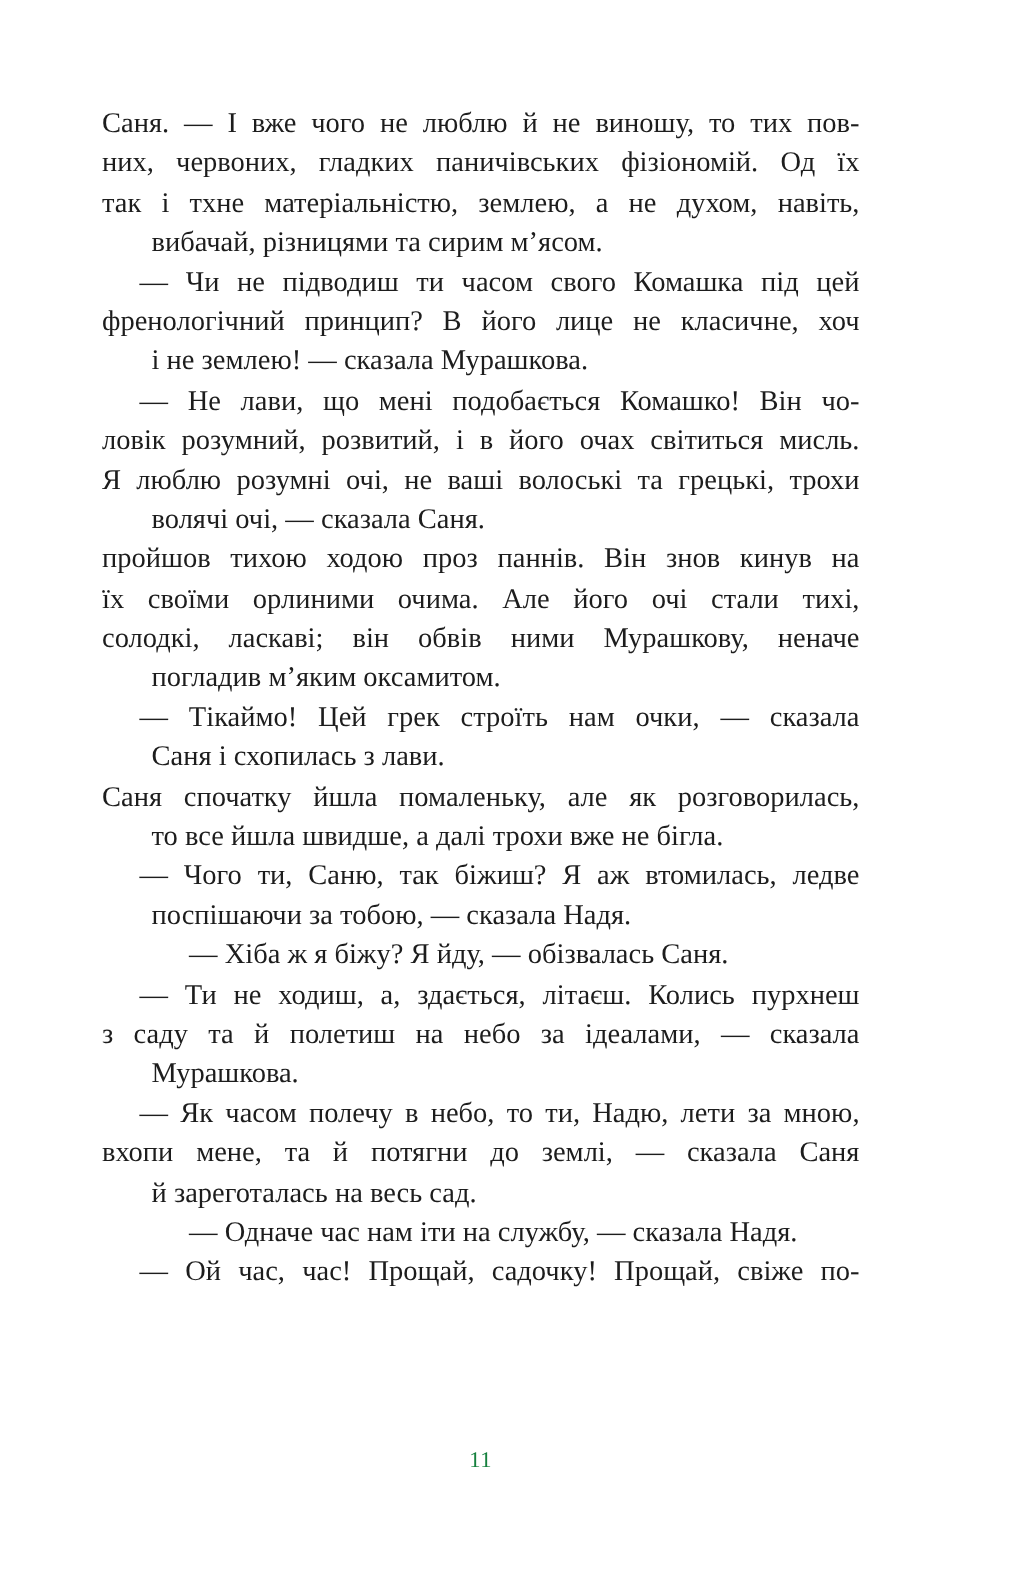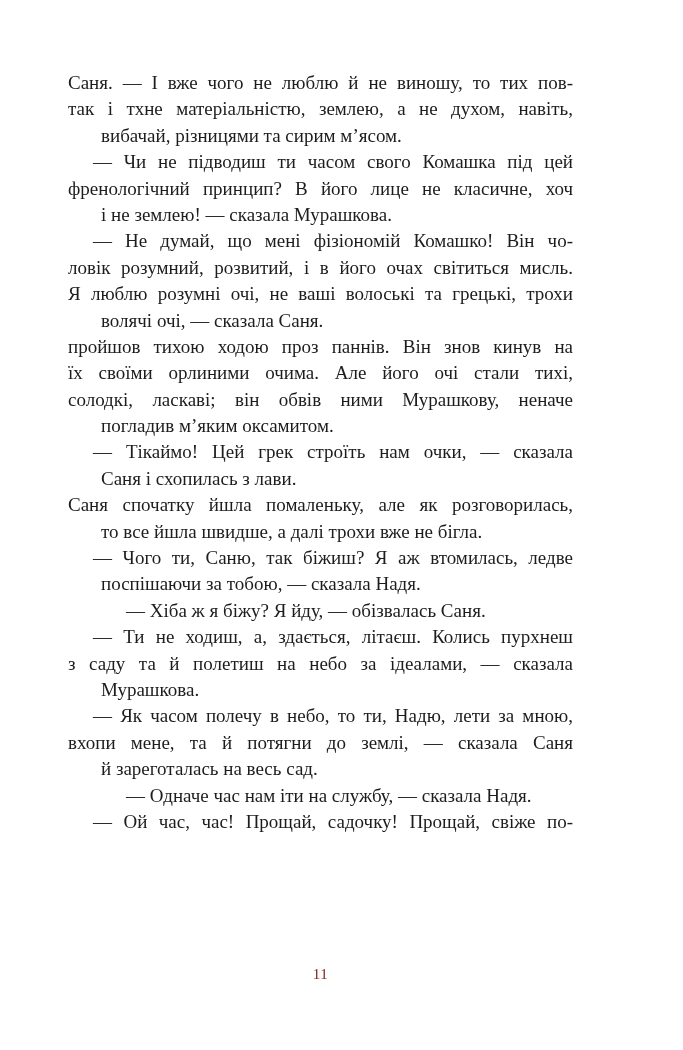--- a/index.html
+++ b/index.html
@@ -44,35 +44,36 @@
     margin-left: 33px;
   }
   .page-number {
     position: absolute;
     left: 68px;
     top: 966px;
     width: 505px;
     text-align: center;
     font-size: 15px;
     letter-spacing: 0.5px;
-    color: #7f1d1d;
+    color: #15803d;
   }
 </style>
 </head>
 <body>
 
 <main class="page">
   <section class="text-block">
       <div class="line">Саня. — І вже чого не люблю й не виношу, то тих пов-</div>
+      <div class="line">них, червоних, гладких паничівських фізіономій. Од їх</div>
       <div class="line">так і тхне матеріальністю, землею, а не духом, навіть,</div>
       <div class="line para-end">вибачай, різницями та сирим м’ясом.</div>
       <div class="line indent">— Чи не підводиш ти часом свого Комашка під цей</div>
       <div class="line">френологічний принцип? В його лице не класичне, хоч</div>
       <div class="line para-end">і не землею! — сказала Мурашкова.</div>
-      <div class="line indent">— Не думай, що мені фізіономій Комашко! Він чо-</div>
+      <div class="line indent">— Не лави, що мені подобається Комашко! Він чо-</div>
       <div class="line">ловік розумний, розвитий, і в його очах світиться мисль.</div>
       <div class="line">Я люблю розумні очі, не ваші волоські та грецькі, трохи</div>
       <div class="line para-end">волячі очі, — сказала Саня.</div>
       <div class="line">пройшов тихою ходою проз паннів. Він знов кинув на</div>
       <div class="line">їх своїми орлиними очима. Але його очі стали тихі,</div>
       <div class="line">солодкі, ласкаві; він обвів ними Мурашкову, неначе</div>
       <div class="line para-end">погладив м’яким оксамитом.</div>
       <div class="line indent">— Тікаймо! Цей грек строїть нам очки, — сказала</div>
       <div class="line para-end">Саня і схопилась з лави.</div>
       <div class="line">Саня спочатку йшла помаленьку, але як розговорилась,</div>

